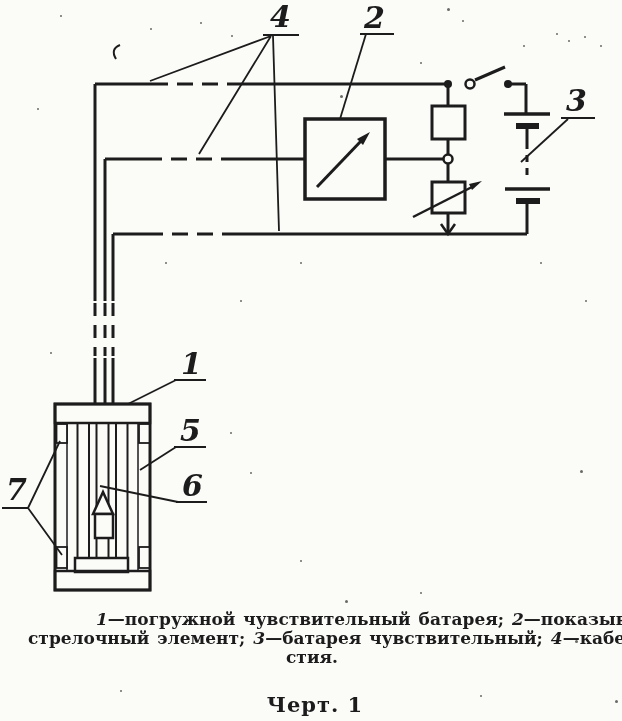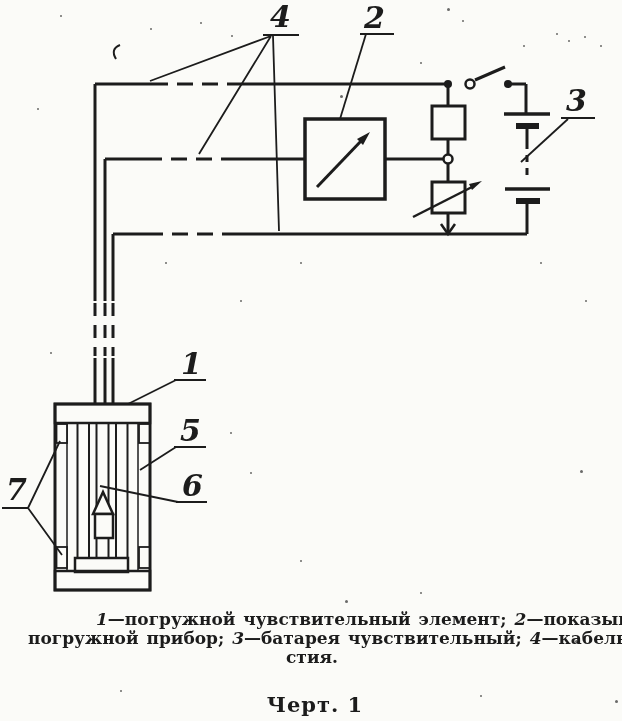--- a/index.html
+++ b/index.html
@@ -148,22 +148,22 @@
 
   <span class="part-label" style="left:270px;top:2px">4</span>
   <span class="part-label" style="left:364px;top:3px">2</span>
   <span class="part-label" style="left:566px;top:86px">3</span>
   <span class="part-label" style="left:181px;top:349px">1</span>
   <span class="part-label" style="left:180px;top:416px">5</span>
   <span class="part-label" style="left:182px;top:471px">6</span>
   <span class="part-label" style="left:6px;top:475px">7</span>
 
   <div id="caption">
-    <div class="cap-line first"><span class="it">1</span><span>—погружной чувствительный элемент; </span><span class="it">2</span><span>—показывающий</span></div>
-    <div class="cap-line"><span>погружной прибор; </span><span class="it">3</span><span>—батарея чувствительный; </span><span class="it">4</span><span>—кабель;</span></div>
+    <div class="cap-line first"><span class="it">1</span><span>—погружной чувствительный батарея; </span><span class="it">2</span><span>—показывающий</span></div>
+    <div class="cap-line"><span>стрелочный элемент; </span><span class="it">3</span><span>—батарея чувствительный; </span><span class="it">4</span><span>—кабель;</span></div>
     <div class="cap-line last"><span>стия.</span></div>
   </div>
 
   <div id="fig-label">Черт. 1</div>
 <i class="speck" style="left: 60px; top: 15px; width: 2px; height: 2px;"></i>
     <i class="speck" style="left: 150px; top: 28px; width: 2px; height: 2px;"></i>
     <i class="speck" style="left: 200px; top: 22px; width: 2px; height: 2px;"></i>
     <i class="speck" style="left: 231px; top: 35px; width: 2px; height: 2px;"></i>
     <i class="speck" style="left: 447px; top: 8px; width: 3px; height: 3px;"></i>
     <i class="speck" style="left: 462px; top: 20px; width: 2px; height: 2px;"></i>

